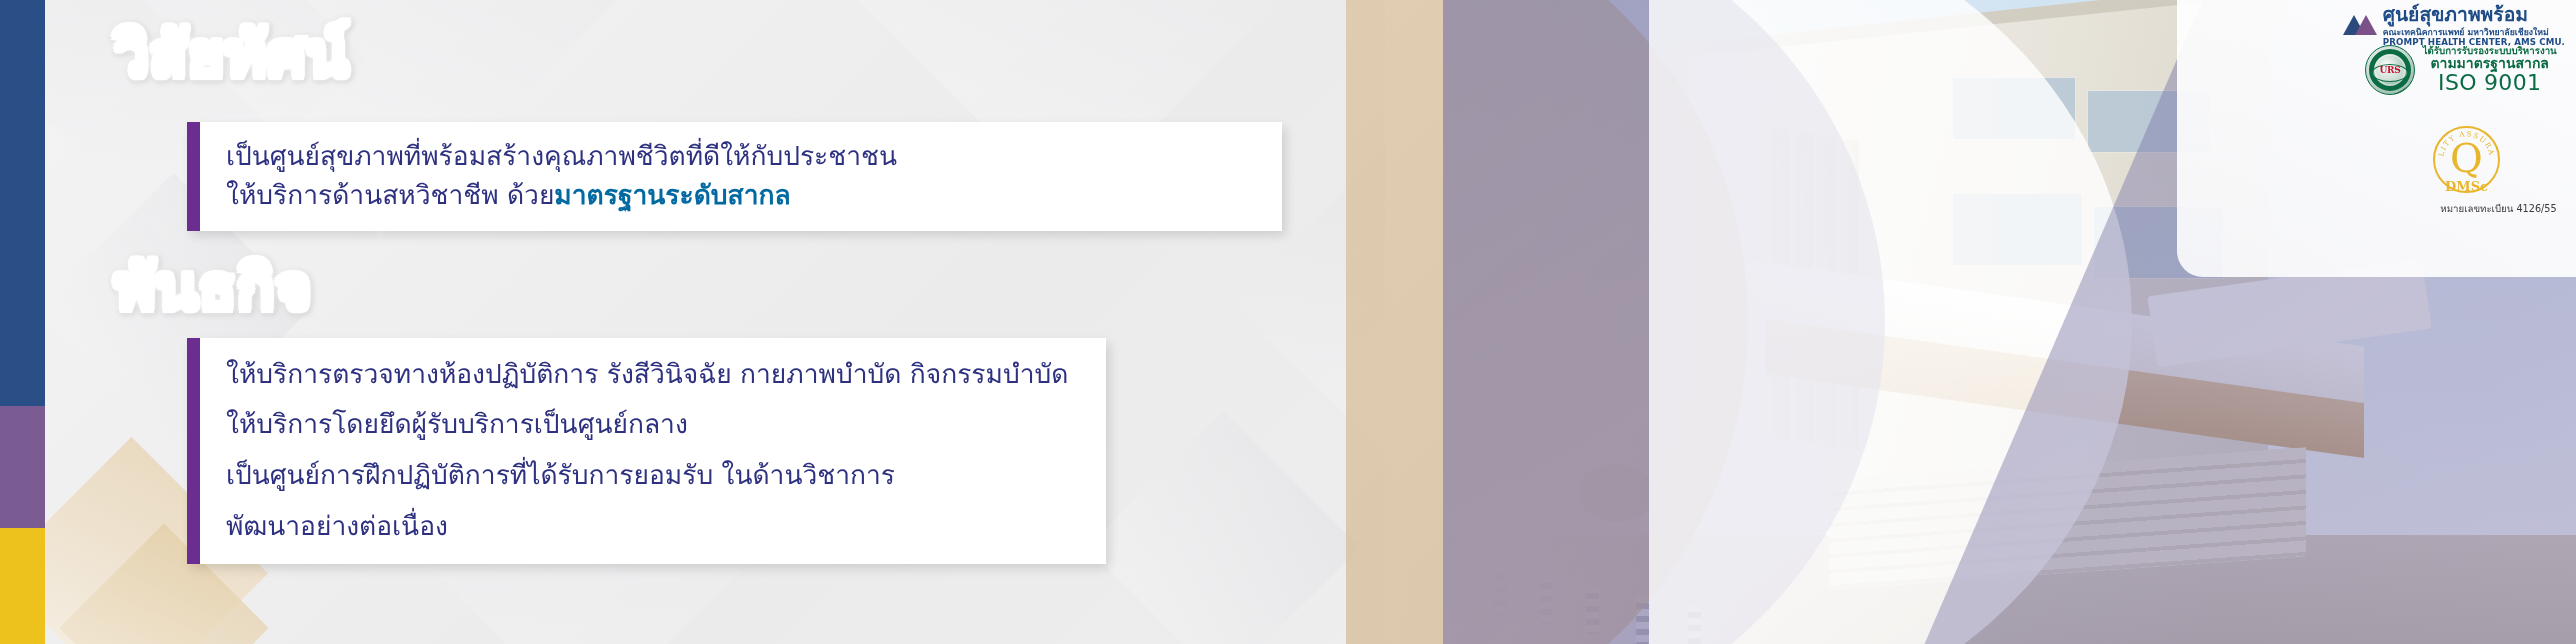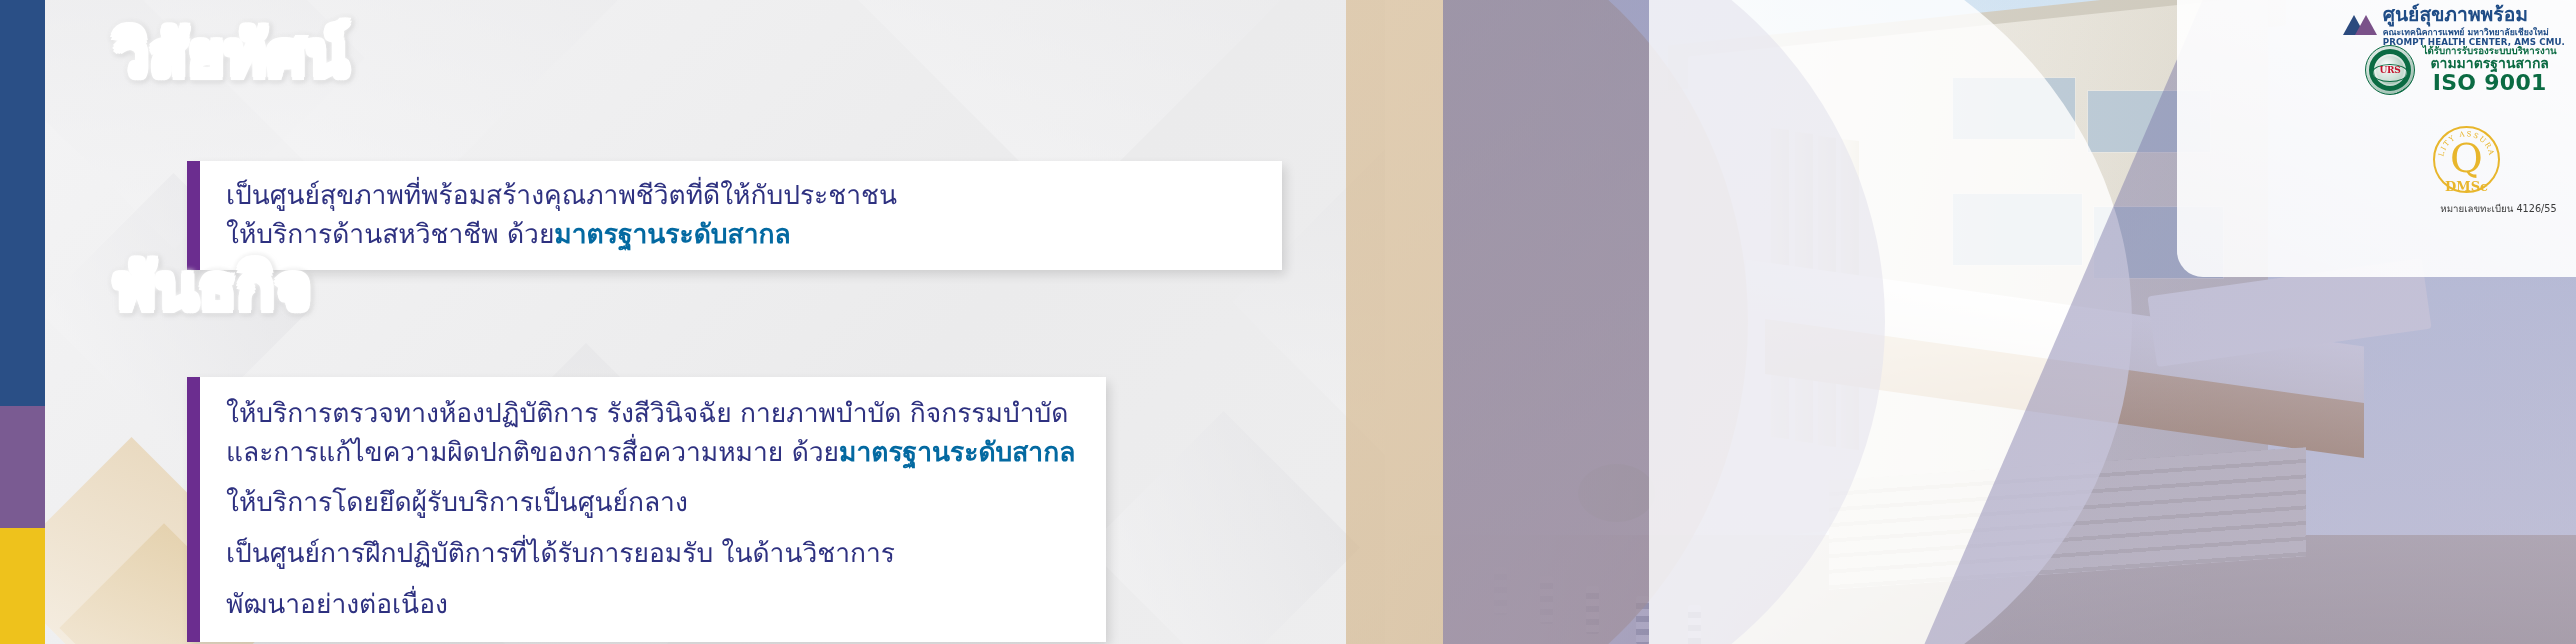--- a/index.html
+++ b/index.html
@@ -80,21 +80,21 @@
      -webkit-text-stroke:0px;
      filter:drop-shadow(0 0 2.6px #fff) drop-shadow(1.3px 1.9px 1.9px rgba(0,0,0,.18));
      text-shadow:
         -2.6px -2.6px 0 #fff, 2.6px -2.6px 0 #fff, -2.6px 2.6px 0 #fff, 2.6px 2.6px 0 #fff,
         0 -3.2px 0 #fff, 0 3.2px 0 #fff, -3.2px 0 0 #fff, 3.2px 0 0 #fff; margin-left: 24px;}
   .h-vision{left:90px;top:5.2px;font-size:62px;}
   .h-mission{left:90px;top:238px;font-size:62px;}
 
   
   .card{position:absolute;z-index:13;background:#fff;
-     box-shadow:3.9px 5.2px 10.3px rgba(0,0,0,.13);display:flex;align-items:stretch;margin-top:39px;}
+     box-shadow:3.9px 5.2px 10.3px rgba(0,0,0,.13);display:flex;align-items:stretch;}
   .card .bar{width:13px;background:#6b2d8f;flex:0 0 13px;}
   .card .body{flex:1;padding:14px 30px 16.7px 26px;display:flex;flex-direction:column;justify-content:center;}
   .line{color:#2e3180;font-size:26.4px;line-height:1.48;white-space:nowrap;
         font-family:"DejaVu Sans","Liberation Sans",sans-serif;}
   .line b{font-weight:bold;color:#0369a1;}
   .card-vision{left:187px;top:122px;width:1095px;}
   .card-mission{left:187px;top:338px;width:919px;}
   .card-mission .body{padding:15.5px 30px 19.3px 26px;gap:11.6px;}
   .card-mission .grp{display:flex;flex-direction:column;}
 
@@ -119,21 +119,21 @@
   .urs .ring{position:absolute;inset:2.6px;border-radius:50%;border:5.8px solid #0b6b43;}
   .urs .globe{position:absolute;inset:10.3px;border-radius:50%;
      background:radial-gradient(circle at 38% 32%,#ffffff,#b9d3c6 55%,#7fae98);}
   .urs .oval{position:absolute;left:5.8px;right:5.8px;top:18px;height:15.5px;border-radius:50%;
      border:1.3px solid #0b6b43;background:rgba(255,255,255,.35);}
   .urs .urs-t{position:relative;z-index:3;font-size:9px;font-weight:bold;color:#c3112a;
      font-family:"DejaVu Serif","Liberation Serif",serif;letter-spacing:-0.3px;}
   .iso-txt{display:flex;flex-direction:column;line-height:1.06;align-items:center;}
   .iso-l1{font-size:9.7px;color:#0b6b43;font-weight:bold;}
   .iso-l2{font-size:14px;color:#0b6b43;font-weight:bold;}
-  .iso-l3{font-size:22px;color:#0b6b43;font-weight:bold;letter-spacing:0.3px;}
+  .iso-l3{font-size:22px;color:#0b6b43;font-weight:normal;letter-spacing:0.3px;}
 
   
   .qbadge{position:absolute;right:76px;top:126px;z-index:20;width:67px;height:67px;}
   .qring{position:absolute;inset:0;border-radius:50%;border:2.6px solid #e8b62c;}
   .qletter{position:absolute;inset:0;display:flex;align-items:center;justify-content:center;
      font-size:40px;color:#e8b62c;font-family:"DejaVu Serif","Liberation Serif",serif;line-height:1;
      padding-bottom:3.9px;box-sizing:border-box;}
   .qarc{position:absolute;width:67px;height:67px;left:0;top:0;}
   .qarc text{font-size:11px;fill:#e8b62c;letter-spacing:2.4px;
      font-family:"DejaVu Serif","Liberation Serif",serif;}
@@ -212,23 +212,20 @@
   </div>
 
   <div class="heading h-mission">พันธกิจ</div>
   <div class="card card-mission">
     <div class="bar"></div>
     <div class="body">
       <div class="grp">
         <div class="line">
           <span>ให้บริการตรวจทางห้องปฏิบัติการ รังสีวินิจฉัย กายภาพบำบัด กิจกรรมบำบัด</span><b></b>
         </div>
-        <div class="line">
-          <span>และการแก้ไขความผิดปกติของการสื่อความหมาย ด้วย</span><b>มาตรฐานระดับสากล</b>
-        </div>
       </div>
       <div class="line">
         <span>ให้บริการโดยยึดผู้รับบริการเป็นศูนย์กลาง</span><b></b>
       </div>
       <div class="line">
         <span>เป็นศูนย์การฝึกปฏิบัติการที่ได้รับการยอมรับ ในด้านวิชาการ</span><b></b>
       </div>
       <div class="line">
         <span>พัฒนาอย่างต่อเนื่อง</span><b></b>
       </div>

